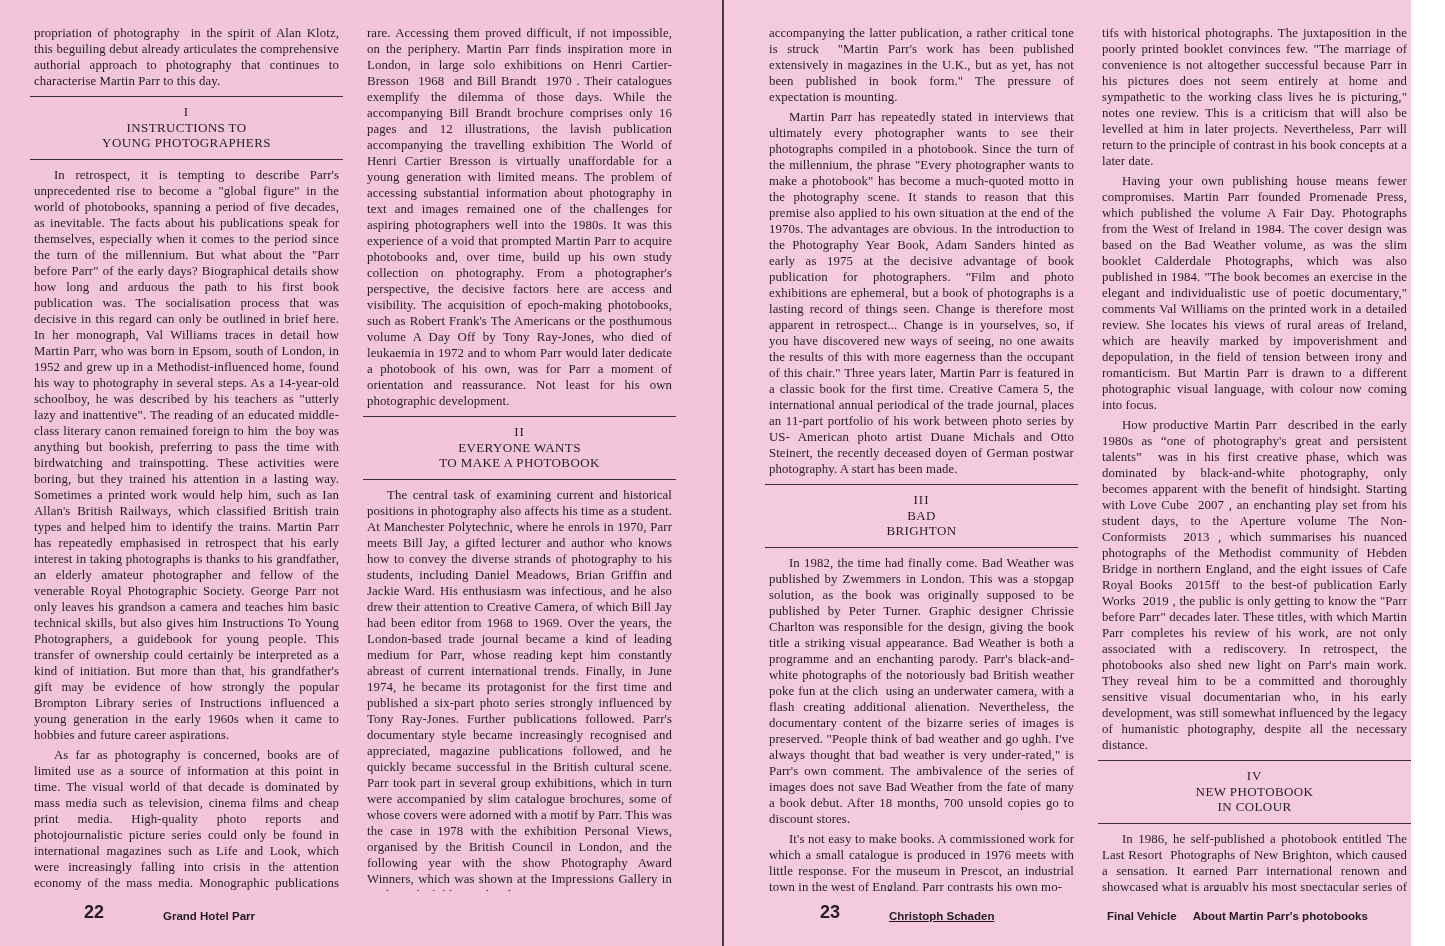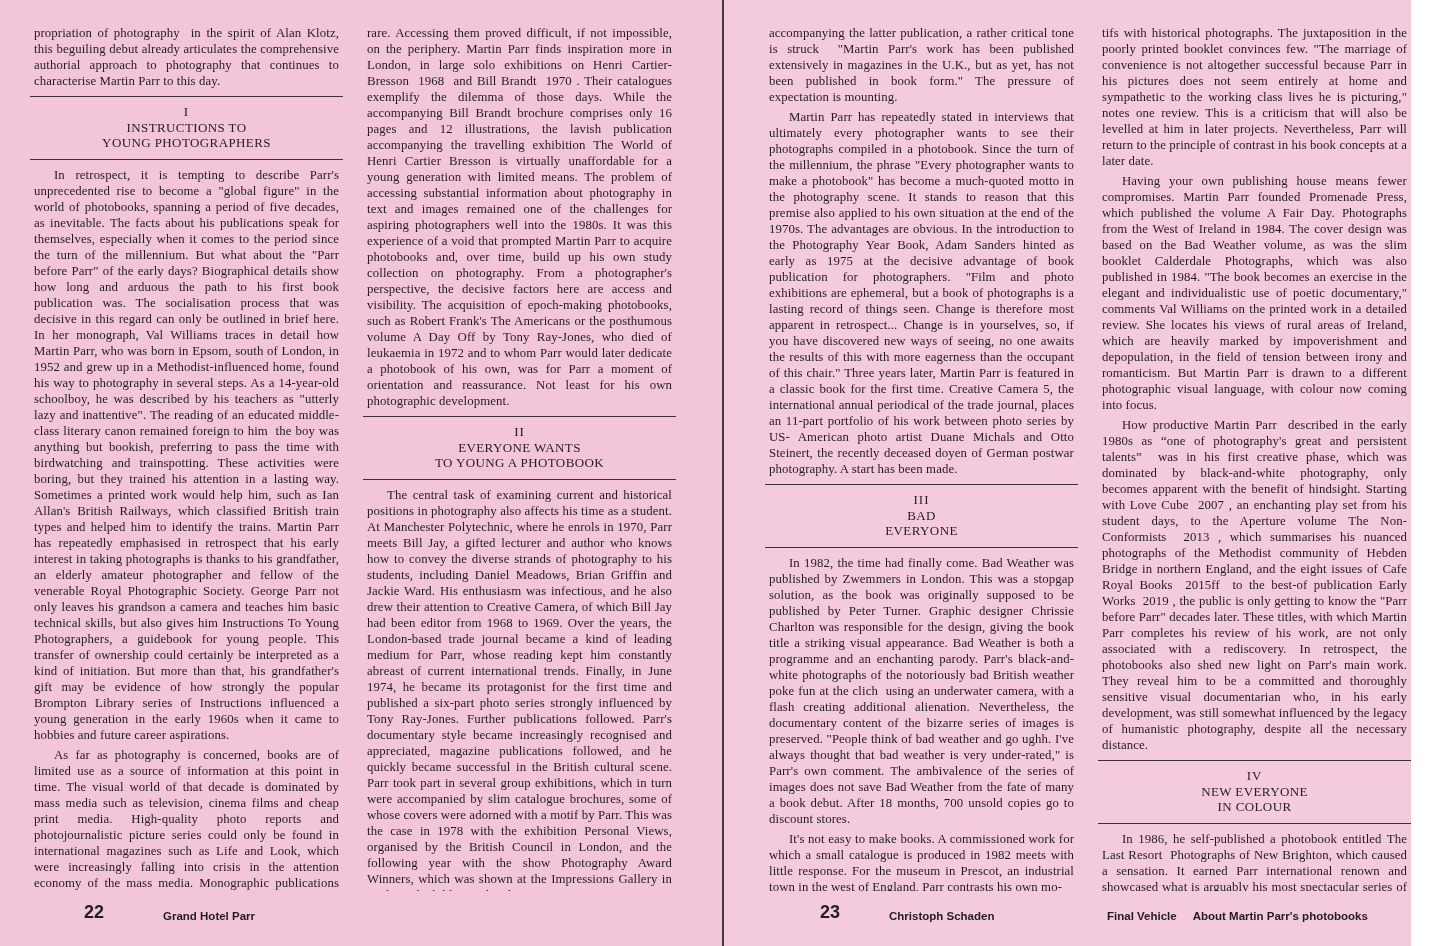--- a/index.html
+++ b/index.html
@@ -59,21 +59,21 @@
     font-size: 11.5px;
     color: #241c21;
   }
   .footer .page-number {
     position: absolute; font-size: 18px;
   }
   .page-left  .footer .page-number  { left: 84px; bottom: -1px; }
   .page-right .footer .page-number  { left: 97px; bottom: -1px; text-align: right; }
   .footer .running-title { position: absolute; bottom: 0; margin-left: 24px; }
   .page-left  .footer .running-title { left: 139px; }
-  .page-right .footer .running-title { left: 142px; }
+  .page-right .footer .running-title { left: 142px; text-decoration: underline; }
   .footer .footer-right {
     position: absolute; bottom: 0; left: 376px;
     display: flex; gap: 16px; padding-left: 8px;
   }
 </style>
 </head>
 <body>
 
 <div class="spread">
 
@@ -87,53 +87,53 @@
             <div>YOUNG PHOTOGRAPHERS</div>
           </div>
           <p class="indent">In retrospect, it is tempting to describe Parr's unprecedented rise to become a "global figure" in the world of photobooks, spanning a period of five decades, as inevitable. The facts about his publications speak for themselves, especially when it comes to the period since the turn of the millennium. But what about the "Parr before Parr" of the early days? Biographical details show how long and arduous the path to his first book publication was. The socialisation process that was decisive in this regard can only be outlined in brief here. In her monograph, Val Williams traces in detail how Martin Parr, who was born in Epsom, south of London, in 1952 and grew up in a Methodist-influenced home, found his way to photography in several steps. As a 14-year-old schoolboy, he was described by his teachers as "utterly lazy and inattentive". The reading of an educated middle-class literary canon remained foreign to him &nbsp;the boy was anything but bookish, preferring to pass the time with birdwatching and trainspotting. These activities were boring, but they trained his attention in a lasting way. Sometimes a printed work would help him, such as Ian Allan's British Railways, which classified British train types and helped him to identify the trains. Martin Parr has repeatedly emphasised in retrospect that his early interest in taking photographs is thanks to his grandfather, an elderly amateur photographer and fellow of the venerable Royal Photographic Society. George Parr not only leaves his grandson a camera and teaches him basic technical skills, but also gives him Instructions To Young Photographers, a guidebook for young people. This transfer of ownership could certainly be interpreted as a kind of initiation. But more than that, his grandfather's gift may be evidence of how strongly the popular Brompton Library series of Instructions influenced a young generation in the early 1960s when it came to hobbies and future career aspirations.</p>
           <p class="indent">As far as photography is concerned, books are of limited use as a source of information at this point in time. The visual world of that decade is dominated by mass media such as television, cinema films and cheap print media. High-quality photo reports and photojournalistic picture series could only be found in international magazines such as Life and Look, which were increasingly falling into crisis in the attention economy of the mass media. Monographic publications were expensive and</p>
         </div>
       <div class="col">
           <p>rare. Accessing them proved difficult, if not impossible, on the periphery. Martin Parr finds inspiration more in London, in large solo exhibitions on Henri Cartier-Bresson &nbsp;1968&nbsp; and Bill Brandt &nbsp;1970&nbsp;. Their catalogues exemplify the dilemma of those days. While the accompanying Bill Brandt brochure comprises only 16 pages and 12 illustrations, the lavish publication accompanying the travelling exhibition The World of Henri Cartier Bresson is virtually unaffordable for a young generation with limited means. The problem of accessing substantial information about photography in text and images remained one of the challenges for aspiring photographers well into the 1980s. It was this experience of a void that prompted Martin Parr to acquire photobooks and, over time, build up his own study collection on photography. From a photographer's perspective, the decisive factors here are access and visibility. The acquisition of epoch-making photobooks, such as Robert Frank's The Americans or the posthumous volume A Day Off by Tony Ray-Jones, who died of leukaemia in 1972 and to whom Parr would later dedicate a photobook of his own, was for Parr a moment of orientation and reassurance. Not least for his own photographic development.</p>
           <div class="section-heading">
             <div class="numeral">II</div>
             <div>EVERYONE WANTS</div>
-            <div>TO YOUNG A PHOTOBOOK</div>
+            <div>TO MAKE A PHOTOBOOK</div>
           </div>
           <p class="indent">The central task of examining current and historical positions in photography also affects his time as a student. At Manchester Polytechnic, where he enrols in 1970, Parr meets Bill Jay, a gifted lecturer and author who knows how to convey the diverse strands of photography to his students, including Daniel Meadows, Brian Griffin and Jackie Ward. His enthusiasm was infectious, and he also drew their attention to Creative Camera, of which Bill Jay had been editor from 1968 to 1969. Over the years, the London-based trade journal became a kind of leading medium for Parr, whose reading kept him constantly abreast of current international trends. Finally, in June 1974, he became its protagonist for the first time and published a six-part photo series strongly influenced by Tony Ray-Jones. Further publications followed. Parr's documentary style became increasingly recognised and appreciated, magazine publications followed, and he quickly became successful in the British cultural scene. Parr took part in several group exhibitions, which in turn were accompanied by slim catalogue brochures, some of whose covers were adorned with a motif by Parr. This was the case in 1978 with the exhibition Personal Views, organised by the British Council in London, and the following year with the show Photography Award Winners, which was shown at the Impressions Gallery in York. In the bibliographical notes</p>
         </div>
     </div>
     <div class="footer">
       <span class="page-number">22</span>
       <span class="running-title">Grand Hotel Parr</span>
     </div>
   </div>
 
   <div class="spine"></div>
 
   <div class="page page-right">
     <div class="cols">
       <div class="col">
           <p>accompanying the latter publication, a rather critical tone is struck &nbsp;"Martin Parr's work has been published extensively in magazines in the U.K., but as yet, has not been published in book form." The pressure of expectation is mounting.</p>
           <p class="indent">Martin Parr has repeatedly stated in interviews that ultimately every photographer wants to see their photographs compiled in a photobook. Since the turn of the millennium, the phrase "Every photographer wants to make a photobook" has become a much-quoted motto in the photography scene. It stands to reason that this premise also applied to his own situation at the end of the 1970s. The advantages are obvious. In the introduction to the Photography Year Book, Adam Sanders hinted as early as 1975 at the decisive advantage of book publication for photographers. "Film and photo exhibitions are ephemeral, but a book of photographs is a lasting record of things seen. Change is therefore most apparent in retrospect... Change is in yourselves, so, if you have discovered new ways of seeing, no one awaits the results of this with more eagerness than the occupant of this chair." Three years later, Martin Parr is featured in a classic book for the first time. Creative Camera 5, the international annual periodical of the trade journal, places an 11-part portfolio of his work between photo series by US- American photo artist Duane Michals and Otto Steinert, the recently deceased doyen of German postwar photography. A start has been made.</p>
           <div class="section-heading">
             <div class="numeral">III</div>
             <div>BAD</div>
-            <div>EVERYONE</div>
+            <div>BRIGHTON</div>
           </div>
           <p class="indent">In 1982, the time had finally come. Bad Weather was published by Zwemmers in London. This was a stopgap solution, as the book was originally supposed to be published by Peter Turner. Graphic designer Chrissie Charlton was responsible for the design, giving the book title a striking visual appearance. Bad Weather is both a programme and an enchanting parody. Parr's black-and-white photographs of the notoriously bad British weather poke fun at the clich &nbsp;using an underwater camera, with a flash creating additional alienation. Nevertheless, the documentary content of the bizarre series of images is preserved. "People think of bad weather and go ughh. I've always thought that bad weather is very under-rated," is Parr's own comment. The ambivalence of the series of images does not save Bad Weather from the fate of many a book debut. After 18 months, 700 unsold copies go to discount stores.</p>
-          <p class="indent">It's not easy to make books. A commissioned work for which a small catalogue is produced in 1982 meets with little response. For the museum in Prescot, an industrial town in the west of England, Parr contrasts his own mo-</p>
+          <p class="indent">It's not easy to make books. A commissioned work for which a small catalogue is produced in 1976 meets with little response. For the museum in Prescot, an industrial town in the west of England, Parr contrasts his own mo-</p>
         </div>
       <div class="col">
           <p>tifs with historical photographs. The juxtaposition in the poorly printed booklet convinces few. "The marriage of convenience is not altogether successful because Parr in his pictures does not seem entirely at home and sympathetic to the working class lives he is picturing," notes one review. This is a criticism that will also be levelled at him in later projects. Nevertheless, Parr will return to the principle of contrast in his book concepts at a later date.</p>
           <p class="indent">Having your own publishing house means fewer compromises. Martin Parr founded Promenade Press, which published the volume A Fair Day. Photographs from the West of Ireland in 1984. The cover design was based on the Bad Weather volume, as was the slim booklet Calderdale Photographs, which was also published in 1984. "The book becomes an exercise in the elegant and individualistic use of poetic documentary," comments Val Williams on the printed work in a detailed review. She locates his views of rural areas of Ireland, which are heavily marked by impoverishment and depopulation, in the field of tension between irony and romanticism. But Martin Parr is drawn to a different photographic visual language, with colour now coming into focus.</p>
           <p class="indent">How productive Martin Parr &nbsp;described in the early 1980s as “one of photography's great and persistent talents” &nbsp;was in his first creative phase, which was dominated by black-and-white photography, only becomes apparent with the benefit of hindsight. Starting with Love Cube &nbsp;2007&nbsp;, an enchanting play set from his student days, to the Aperture volume The Non-Conformists &nbsp;2013&nbsp;, which summarises his nuanced photographs of the Methodist community of Hebden Bridge in northern England, and the eight issues of Cafe Royal Books &nbsp;2015ff&nbsp; to the best-of publication Early Works &nbsp;2019&nbsp;, the public is only getting to know the "Parr before Parr" decades later. These titles, with which Martin Parr completes his review of his work, are not only associated with a rediscovery. In retrospect, the photobooks also shed new light on Parr's main work. They reveal him to be a committed and thoroughly sensitive visual documentarian who, in his early development, was still somewhat influenced by the legacy of humanistic photography, despite all the necessary distance.</p>
           <div class="section-heading">
             <div class="numeral">IV</div>
-            <div>NEW EVERYONE</div>
+            <div>NEW PHOTOBOOK</div>
             <div>IN COLOUR</div>
           </div>
           <p class="indent">In 1986, he self-published a photobook entitled The Last Resort &nbsp;Photographs of New Brighton, which caused a sensation. It earned Parr international renown and showcased what is arguably his most spectacular series of images to date. The colour photographs take a relentless look at the English working class, who pur-</p>
         </div>
     </div>
     <div class="footer">
       <span class="page-number">23</span>
       <span class="running-title">Christoph Schaden</span>
       <span class="footer-right">
         <span>Final Vehicle</span>

